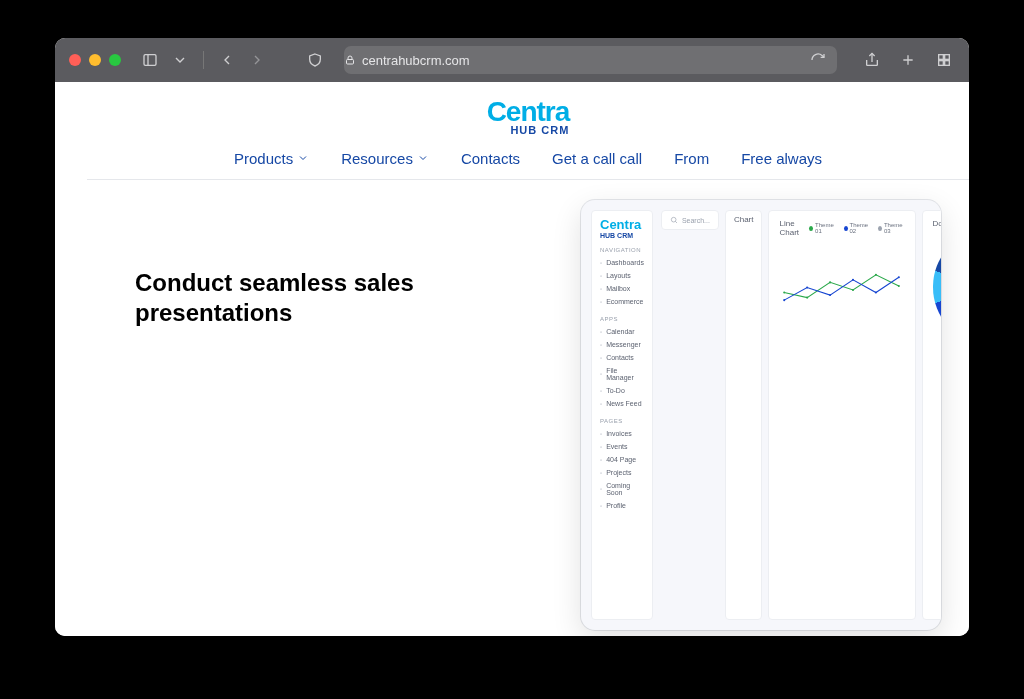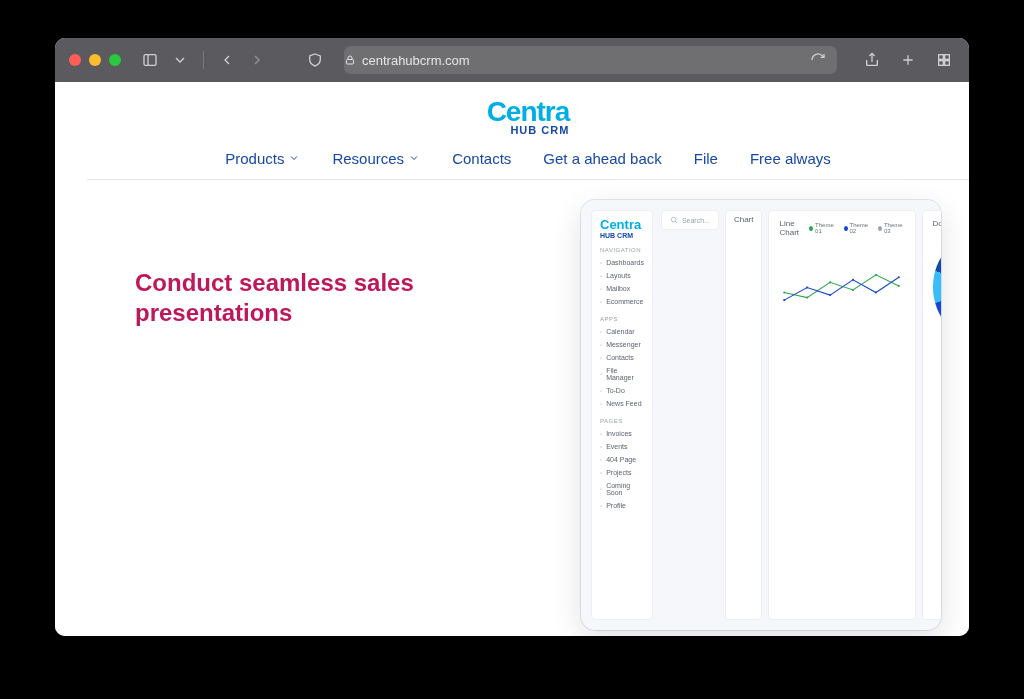--- a/index.html
+++ b/index.html
@@ -74,21 +74,21 @@
 
   .hero {
     display:flex;
     padding: 24px 48px 0 48px;
     gap: 20px;
     height: calc(100% - 120px);
   }
 
   .hero-left { flex: 0 0 46%; padding-top: 64px; }
   .section { margin-bottom: 46px; }
-  .section h2 { color:#be185d; font-size:24px; font-weight:800; line-height:1.25; margin-bottom:10px; }
+  .section h2 { color:#000000; font-size:24px; font-weight:800; line-height:1.25; margin-bottom:10px; }
   .section p { color:#374151; font-size:15.5px; line-height:1.55; max-width: 360px; }
 
   .hero-right { flex:1; position:relative; }
 
   
   .device {
     position:absolute; right:-20px; top:-4px;
     width: 360px; height: 430px;
     background:#f6f7fb;
     border-radius: 14px;
@@ -225,24 +225,24 @@
         <span class="chev">
           <svg width="12" height="12" viewBox="0 0 24 24" fill="none" stroke="#1648a5" stroke-width="2">
               <polyline points="6 9 12 15 18 9"></polyline>
             </svg>
         </span>
       </div>
       <div class="nav-item">
           <span>Contacts</span>
         </div>
       <div class="nav-item">
-          <span>Get a ahead back</span>
-        </div>
-      <div class="nav-item">
-          <span>File</span>
+          <span>Get a call call</span>
+        </div>
+      <div class="nav-item">
+          <span>From</span>
         </div>
       <div class="nav-item">
           <span>Free always</span>
         </div>
     </div>
 
     <div class="hero">
       <div class="hero-left">
         <div class="section">
           <h2>Conduct seamless sales presentations</h2>

